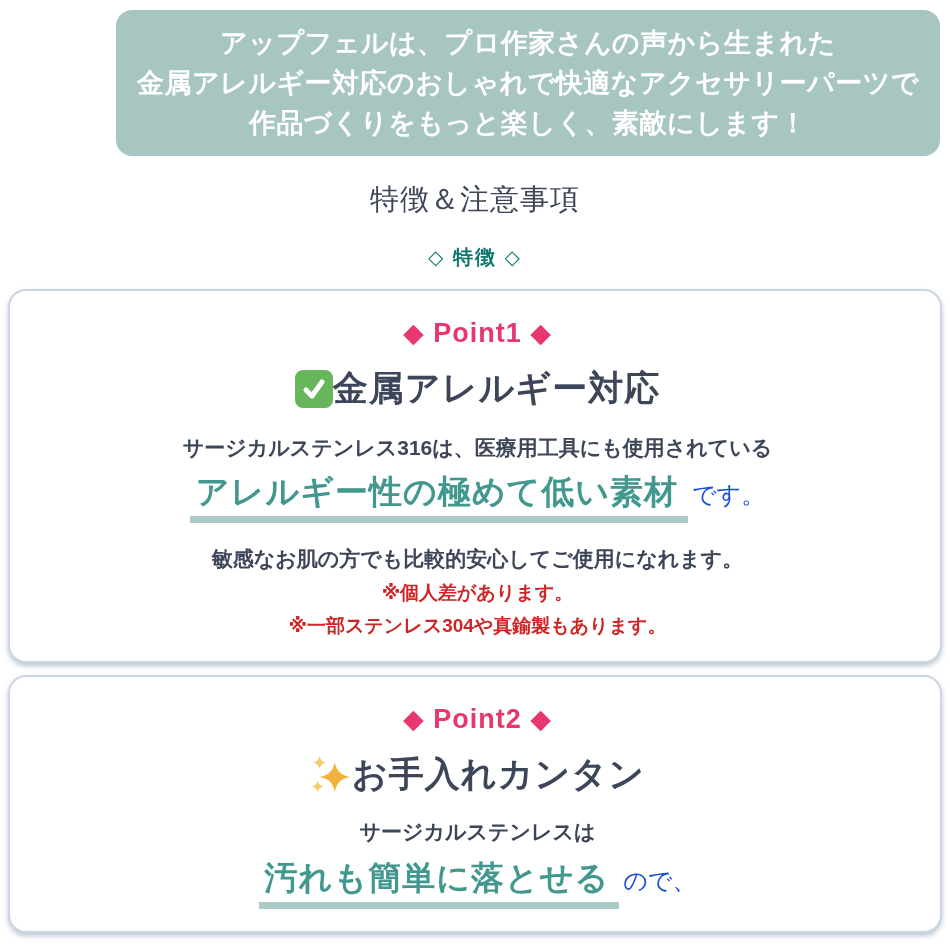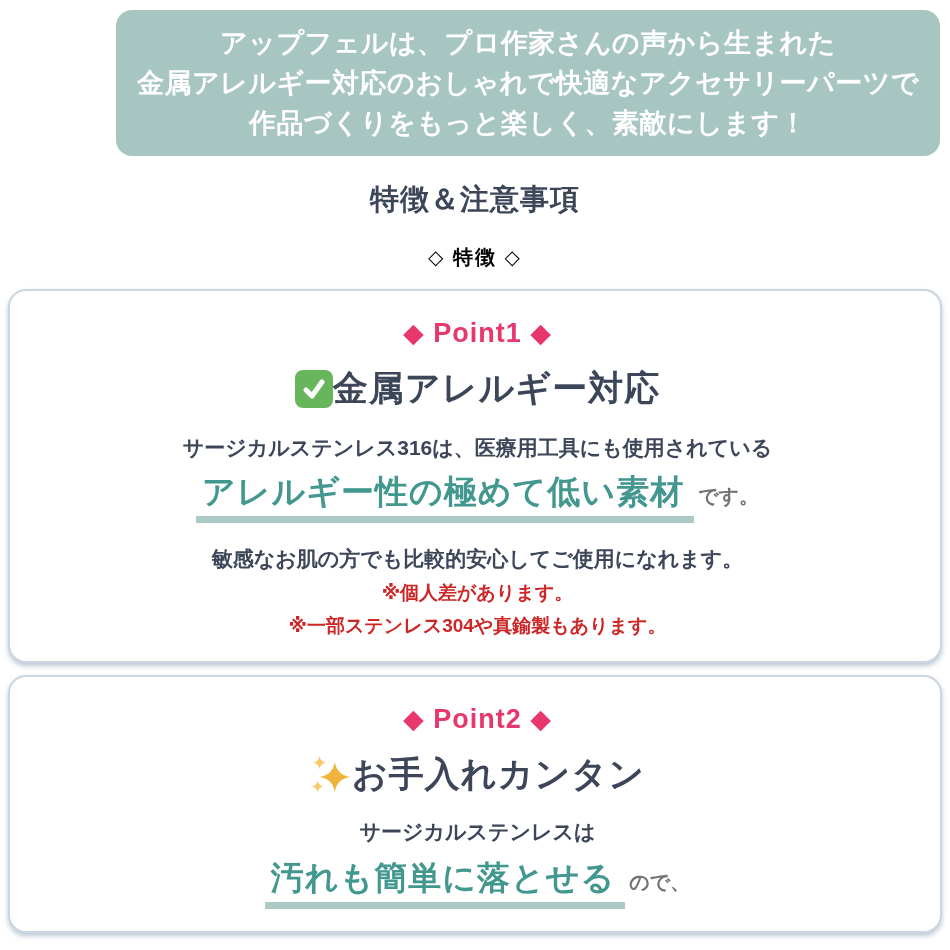--- a/index.html
+++ b/index.html
@@ -8,44 +8,44 @@
     font-family:"Liberation Sans","DejaVu Sans",sans-serif;
     -webkit-font-smoothing:antialiased;
   }
   .banner{
     margin:10px 10px 0 116px;height:146px;background:#a7c6c1;border-radius:16px;
     color:#ffffff;font-weight:bold;font-size:27px;line-height:40px;letter-spacing:.5px;
     text-align:center;display:flex;flex-direction:column;justify-content:center;
   }
   .banner span{display:block;}
   .section-title{
-    text-align:center;margin-top:24px;font-size:29px;font-weight:bold;
+    text-align:center;margin-top:24px;font-size:29px;font-weight:normal;
     color:#3d4659;letter-spacing:1px;
   }
   .section-sub{
-    text-align:center;margin-top:24px;font-size:20px;font-weight:bold;color:#000000;
+    text-align:center;margin-top:24px;font-size:20px;font-weight:bold;color:#0f766e;
     letter-spacing:2px;
   }
   .card{
     margin:18px 8px 0 8px;background:#ffffff;border:2px solid #ccd6e0;border-radius:18px;
     box-shadow:0 3px 5px rgba(130,155,180,.55);
     text-align:center;padding:26px 10px 22px 15px;
   }
   .point{color:#e7376c;font-size:27px;font-weight:bold;letter-spacing:1px;}
   .card-heading{
     margin-top:16px;font-size:35px;font-weight:bold;color:#3d4659;letter-spacing:1px;
     display:flex;align-items:center;justify-content:center;gap:0;
   }
   .body-line{margin-top:22px;font-size:21px;font-weight:bold;color:#3d4659;}
   .hl-row{margin-top:8px;}
   .hl{
     color:#42988e;font-size:33px;font-weight:bold;letter-spacing:1px;
     border-bottom:7px solid #abc9c5;padding:0 10px 1px 6px;display:inline-block;
   }
-  .hl-suffix{font-size:20px;font-weight:bold;color:#737373;margin-left:4px;}
+  .hl-suffix{font-size:24px;font-weight:normal;color:#1d4ed8;margin-left:4px;}
   .note{color:#cd2626;font-size:19px;font-weight:bold;margin-top:7px;}
   .note:first-of-type{margin-top:14px;}
   .check-icon{
     width:38px;height:38px;background:#68b65c;border-radius:8px;flex:0 0 auto;
     display:inline-flex;align-items:center;justify-content:center;
   }
   .sparkles-icon{width:42px;height:42px;flex:0 0 auto;display:inline-block;}
 </style>
 </head>
 <body>

